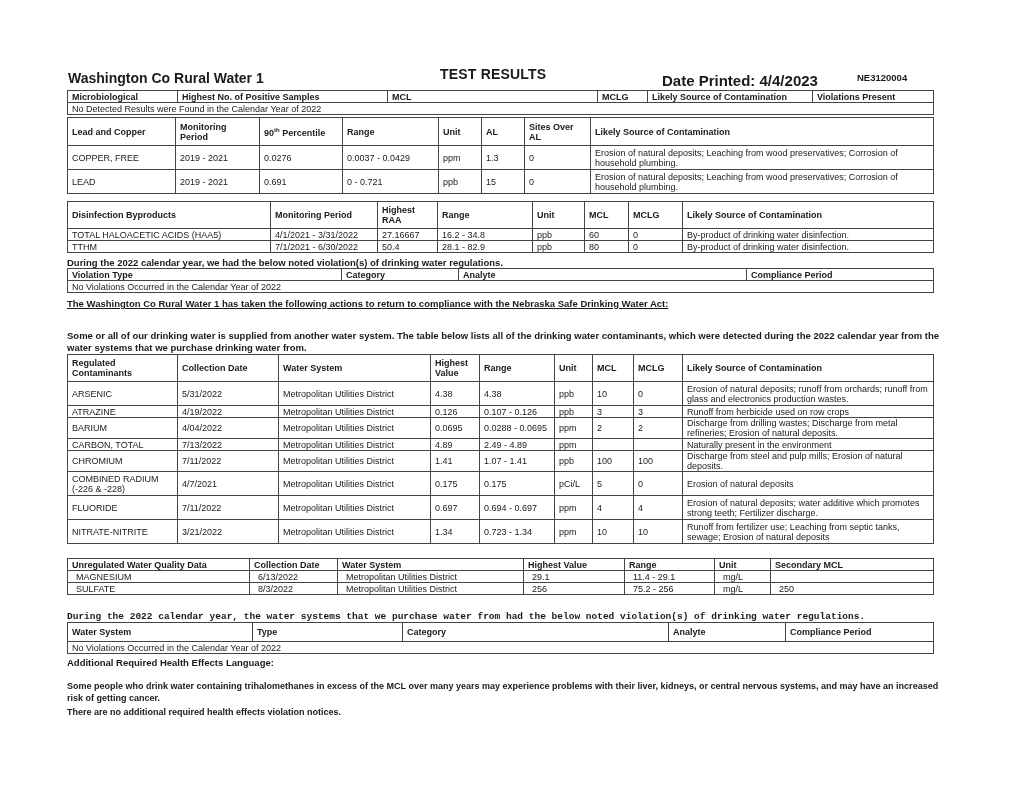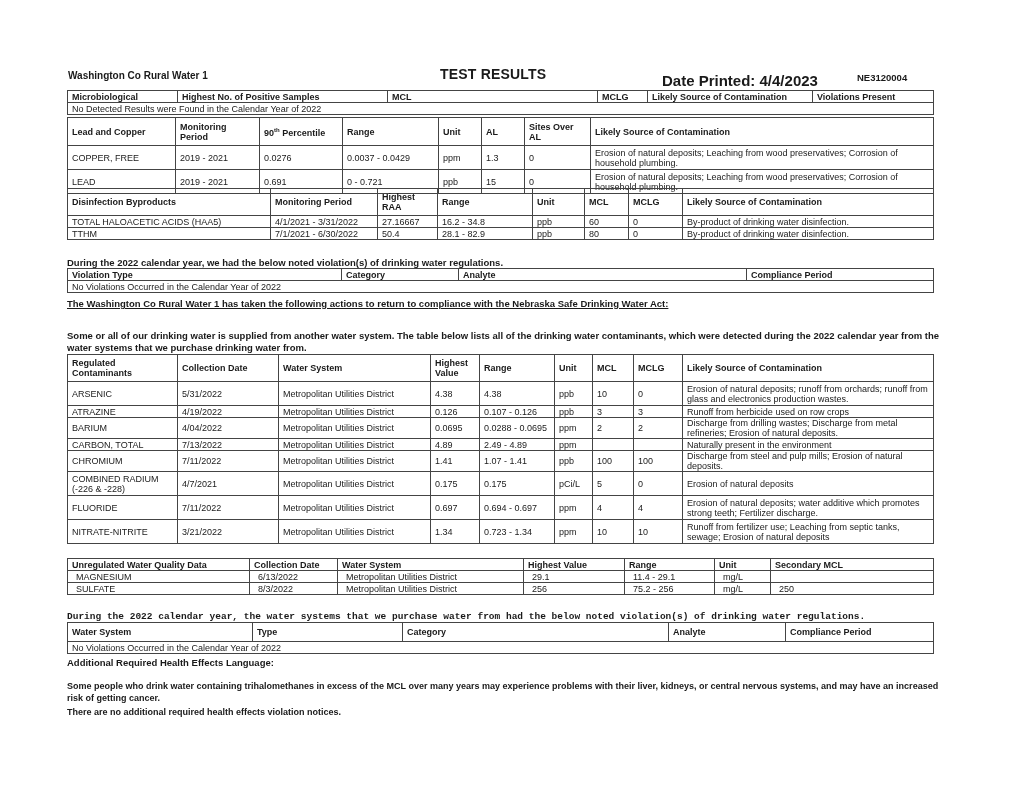--- a/index.html
+++ b/index.html
@@ -1,19 +1,19 @@
 <!DOCTYPE html>
 <html><head>
 <meta charset="utf-8">
 <style>
   html, body { margin: 0; padding: 0; background: #ffffff; }
   body { width: 1024px; height: 791px; position: relative; overflow: hidden;
          font-family: "Liberation Sans", sans-serif; color: #1a1a1a; }
   .abs { position: absolute; }
-  .hdr { font-weight: bold; font-size: 10px; }
+  .hdr { font-weight: bold; font-size: 14px; }
   .title { font-weight: bold; font-size: 14px; letter-spacing: 0.2px; }
   table { border-collapse: collapse; position: absolute; font-size: 9px; table-layout: fixed; padding-left: 19px; }
   td, th { border: 1px solid #444; padding: 0 4px; vertical-align: middle; text-align: left; font-weight: normal; overflow: hidden; white-space: nowrap; line-height: 10px; }
   th { font-weight: bold; }
   .wrap { white-space: normal; }
   .note { font-size: 9.5px; font-weight: bold; position: absolute; white-space: nowrap; }
   .underline { text-decoration: underline; }
   .para { font-size: 9.5px; position: absolute; line-height: 12px; }
 </style>
 </head>
@@ -86,21 +86,21 @@
     <td>0.691</td>
     <td>0 - 0.721</td>
     <td>ppb</td>
     <td>15</td>
     <td>0</td>
     <td class="wrap">Erosion of natural deposits; Leaching from wood preservatives; Corrosion of household plumbing.</td>
   </tr>
 </tbody>
   </table>
 
-<table style="left:67px;top:188px;width:866px;">
+<table style="left:67px;top:201px;width:866px;">
   <colgroup>
       <col style="width:203px">
       <col style="width:107px">
       <col style="width:60px">
       <col style="width:95px">
       <col style="width:52px">
       <col style="width:44px">
       <col style="width:54px">
       <col style="width:251px">
     </colgroup>

